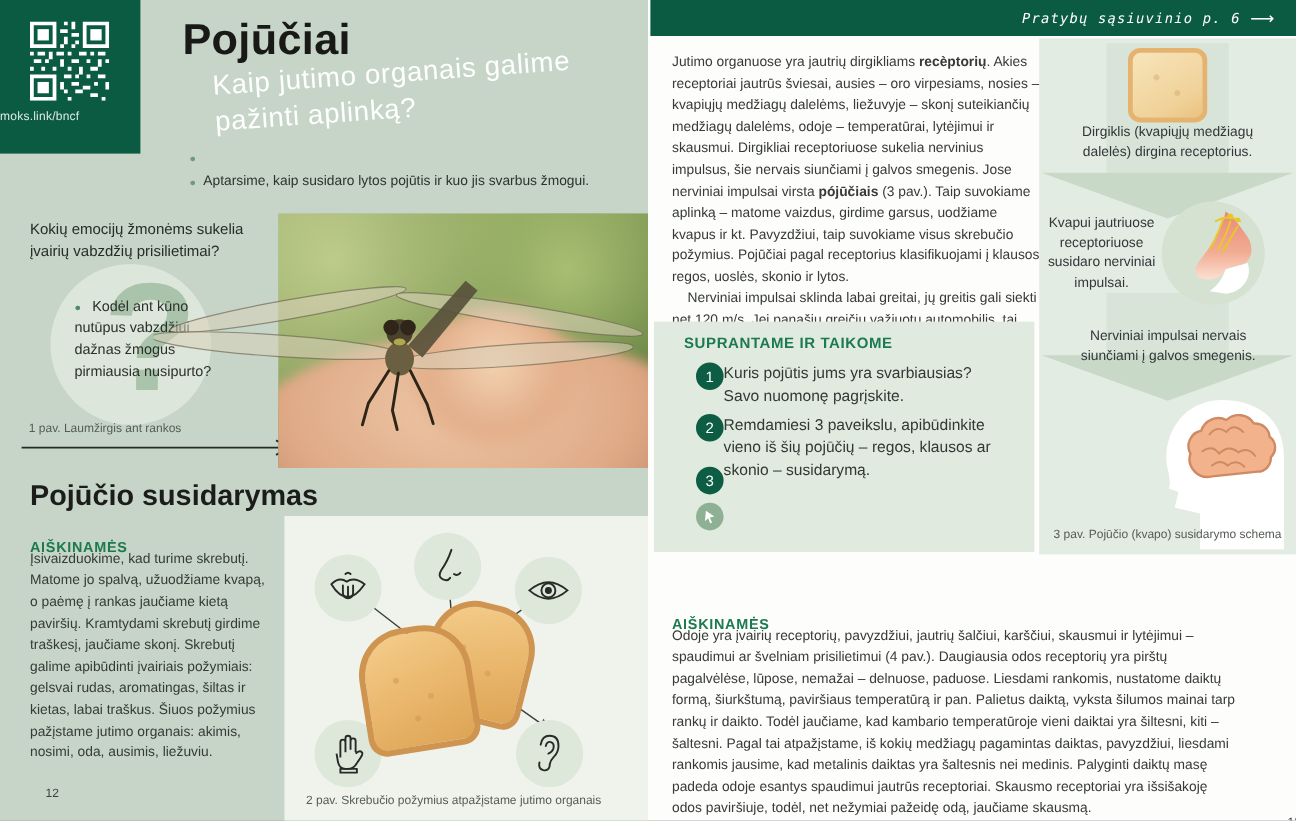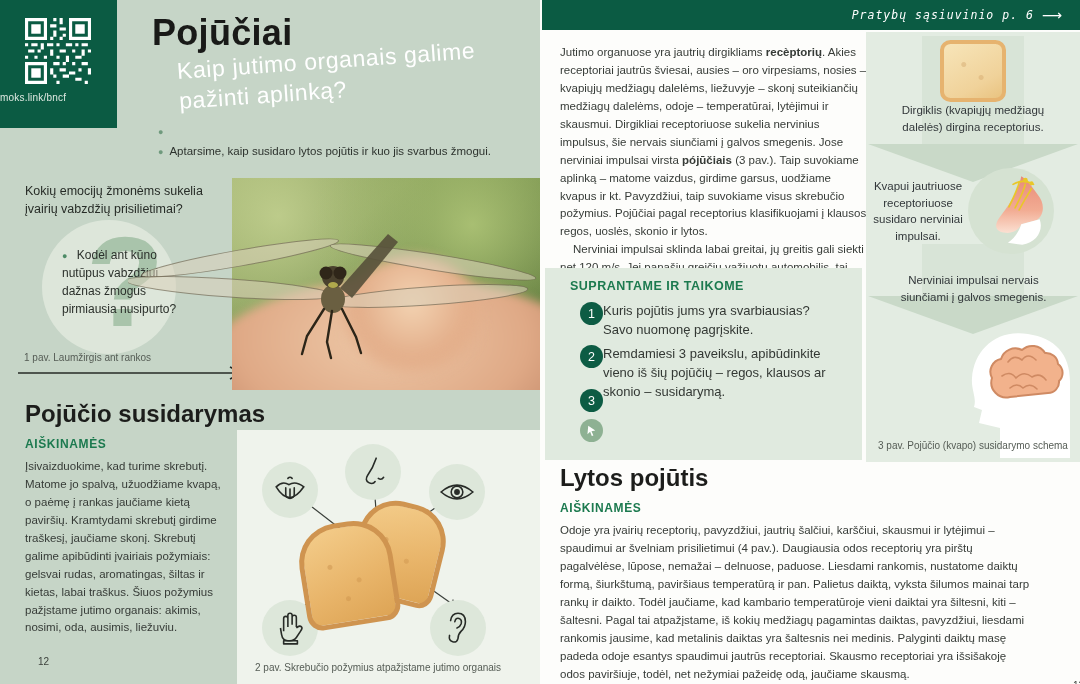--- a/index.html
+++ b/index.html
@@ -34,21 +34,21 @@
   .finger{position:absolute;left:-12%;bottom:-42%;width:135%;height:95%;border-radius:50%;
     background:radial-gradient(ellipse at 45% 30%, #eec9a8 0%, #dfa986 45%, #bd8263 72%, rgba(189,130,99,0) 100%);
     filter:blur(5px);}
   .finger2{position:absolute;left:36%;bottom:8%;width:45%;height:55%;border-radius:50%;
     background:radial-gradient(ellipse at 50% 40%, #f3d3b2 0%, #e3ae8a 55%, rgba(227,174,138,0) 100%);
     filter:blur(6px);}
   .dragonfly{position:absolute;left:128px;top:196px;width:420px;height:180px;z-index:5;pointer-events:none;}
 
   
   .section-title{position:absolute;font-size:24px;font-weight:700;color:#1c1d1b;}
-  .sub-green{position:absolute;font-size:12px;font-weight:700;color:#1c7a4f;letter-spacing:.6px;}
+  .sub-green{position:absolute;font-size:12px;font-weight:700;color:#1c7a4f;letter-spacing:.6px;margin-top:12px;}
   .body-text{font-size:11.5px;line-height:1.56;color:#363b37;}
   .left-body{position:absolute;left:25px;top:458px;width:204px;}
   .pageno{font-size:10px;color:#3c413c;margin-left:20px;}
 
   
   .diagram{position:absolute;left:237px;top:390px;width:303px;height:294px;background:#eff3ec;margin-top:40px;}
   .sense-circle{position:absolute;width:56px;height:56px;border-radius:50%;background:#dde7da;display:flex;align-items:center;justify-content:center;}
   .slice{position:absolute;border:5px solid #cf9450;border-radius:42% 42% 16% 16% / 38% 38% 15% 15%;
     background:
       radial-gradient(circle at 30% 40%, rgba(176,112,45,.28) 2px, transparent 3px),
@@ -298,19 +298,18 @@
           <g stroke="#cf8a63" stroke-width="1.6" fill="none" stroke-linecap="round">
             <path d="M58,36 q6,-8 14,-2 q6,-8 14,0"></path>
             <path d="M52,50 q8,-6 14,2 q8,-8 16,-1 q8,-5 14,3"></path>
             <path d="M60,62 q7,-6 13,0 q7,-6 14,1"></path>
           </g>
         </svg>
       </div>
       <div class="fig-caption cap3">3 pav. Pojūčio (kvapo) susidarymo schema</div>
     </div>
 
-    <div class="section-title" style="left:20px;top:464px;">Lytos pojūtis</div>
     <div class="sub-green" style="left:20px;top:501px;">AIŠKINAMĖS</div>
     <div class="body-text lytos-body">Odoje yra įvairių receptorių, pavyzdžiui, jautrių šalčiui, karščiui, skausmui ir lytėjimui – spaudimui ar švelniam prisilietimui (4 pav.). Daugiausia odos receptorių yra pirštų pagalvėlėse, lūpose, nemažai – delnuose, paduose. Liesdami rankomis, nustatome daiktų formą, šiurkštumą, paviršiaus temperatūrą ir pan. Palietus daiktą, vyksta šilumos mainai tarp rankų ir daikto. Todėl jaučiame, kad kambario temperatūroje vieni daiktai yra šiltesni, kiti – šaltesni. Pagal tai atpažįstame, iš kokių medžiagų pagamintas daiktas, pavyzdžiui, liesdami rankomis jausime, kad metalinis daiktas yra šaltesnis nei medinis. Palyginti daiktų masę padeda odoje esantys spaudimui jautrūs receptoriai. Skausmo receptoriai yra išsišakoję odos paviršiuje, todėl, net nežymiai pažeidę odą, jaučiame skausmą.</div>
 
     <div class="pageno pageno-13">13</div>
   </div>
 </div>
 
 </body></html>

